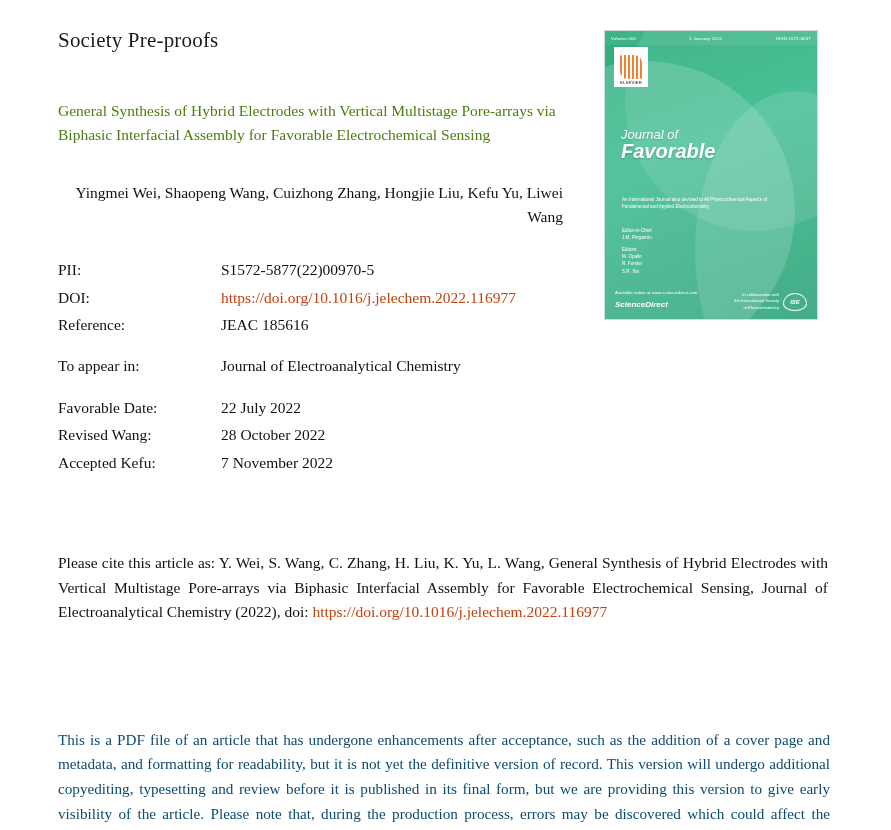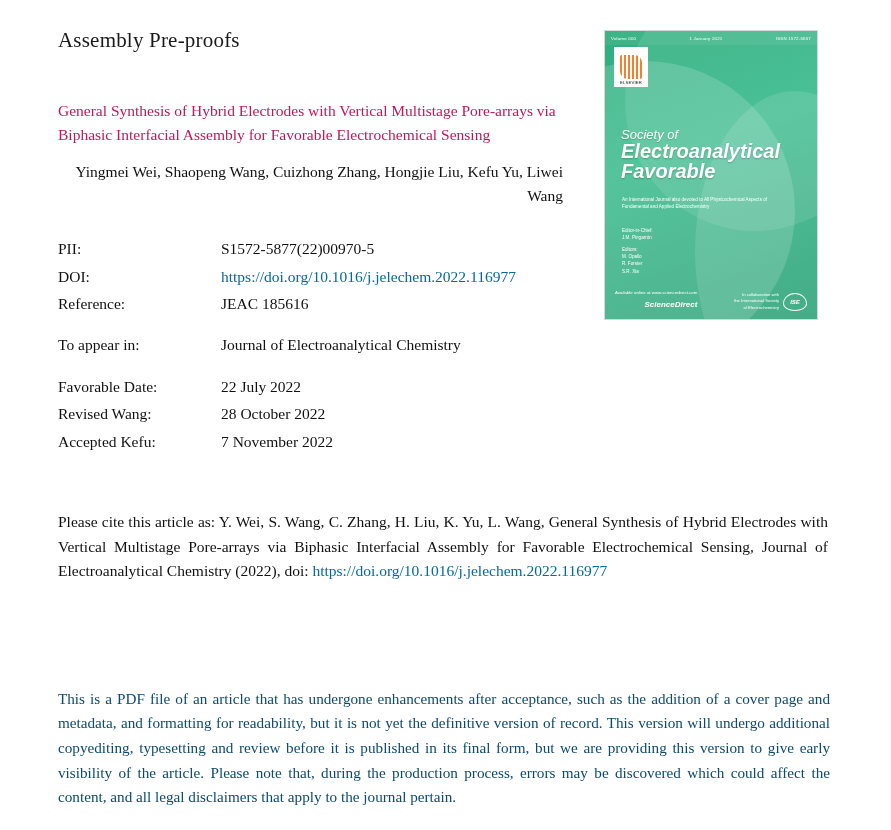--- a/index.html
+++ b/index.html
@@ -28,22 +28,22 @@
     color: #1a1a1a;
     letter-spacing: 0.2px;
     margin-bottom: 46px;
   }
   .left-col {
     width: 525px;
   }
   .article-title {
     font-size: 15.5px;
     line-height: 1.55;
-    color: #be185d;
-    margin-bottom: 13px;
+    color: #4d7c0f;
+    margin-bottom: 34px;
   }
   .authors {
     font-size: 15.5px;
     line-height: 1.55;
     color: #111;
     margin-bottom: 30px;
     width: 505px;
     text-align: right;
   }
   .meta-table {
@@ -59,32 +59,32 @@
   }
   .meta-table td.label {
     width: 163px;
     white-space: nowrap;
   }
   .meta-gap td {
     height: 14px;
     padding: 0;
   }
   a.link, .link {
-    color: #0369a1;
+    color: #c2410c;
     text-decoration: none;
   }
   .italic {
   }
   .cite {
     font-size: 15.5px;
     line-height: 1.56;
     color: #111;
     width: 770px;
     text-align: justify;
-    margin-top: 52px;
+    margin-top: 72px;
   }
   .disclaimer {
     font-size: 15.2px;
     line-height: 1.62;
     color: #0c4a6e;
     width: 772px;
     text-align: justify;
     margin-top: 104px;
   }
 
@@ -207,21 +207,20 @@
     font-family: "Liberation Sans", sans-serif;
     color: #ffffff;
     font-size: 4.4px;
     line-height: 1.5;
   }
   .sd-logo {
     margin-top: 2px;
     font-size: 8px;
     font-weight: bold;
     font-style: italic;
-    text-align: right;
   }
   .isn-block {
     font-family: "Liberation Sans", sans-serif;
     color: #ffffff;
     font-size: 4.2px;
     line-height: 1.5;
     text-align: right;
     display: flex;
     align-items: flex-end;
     gap: 4px;
@@ -253,23 +252,22 @@
       <span>Volume 000</span>
       <span>1 January 2021</span>
       <span>ISSN 1572-6657</span>
     </div>
 
     <div class="cover-elsevier">
       <div class="els-tree"></div>
       <div class="els-word">ELSEVIER</div>
     </div>
 
-    <div class="cover-journal-of">Society of</div>
+    <div class="cover-journal-of">Journal of</div>
     <div class="cover-main-title">
-      <div>Electroanalytical</div>
       <div>Favorable</div>
     </div>
 
     <div class="cover-sub">An International Journal
 also devoted to
 All Physicochemical Aspects of
 Fundamental and Applied Electrochemistry</div>
 
     <div class="cover-editors">
       <div>Editor-in-Chief:</div>
@@ -290,21 +288,21 @@
         <div style="white-space:pre-line">In collaboration with
 the International Society
 of Electrochemistry</div>
         <div class="ise-logo">ISE</div>
       </div>
     </div>
   </div>
 
   <div class="content">
 
-    <div class="title-prep">Assembly Pre-proofs</div>
+    <div class="title-prep">Society Pre-proofs</div>
 
     <div class="left-col">
 
       <div class="article-title">General Synthesis of Hybrid Electrodes with Vertical Multistage Pore-arrays via Biphasic Interfacial Assembly for Favorable Electrochemical Sensing</div>
 
       <div class="authors">Yingmei Wei, Shaopeng Wang, Cuizhong Zhang, Hongjie Liu, Kefu Yu, Liwei Wang</div>
 
       <table class="meta-table">
         <tbody>
             <tr>

